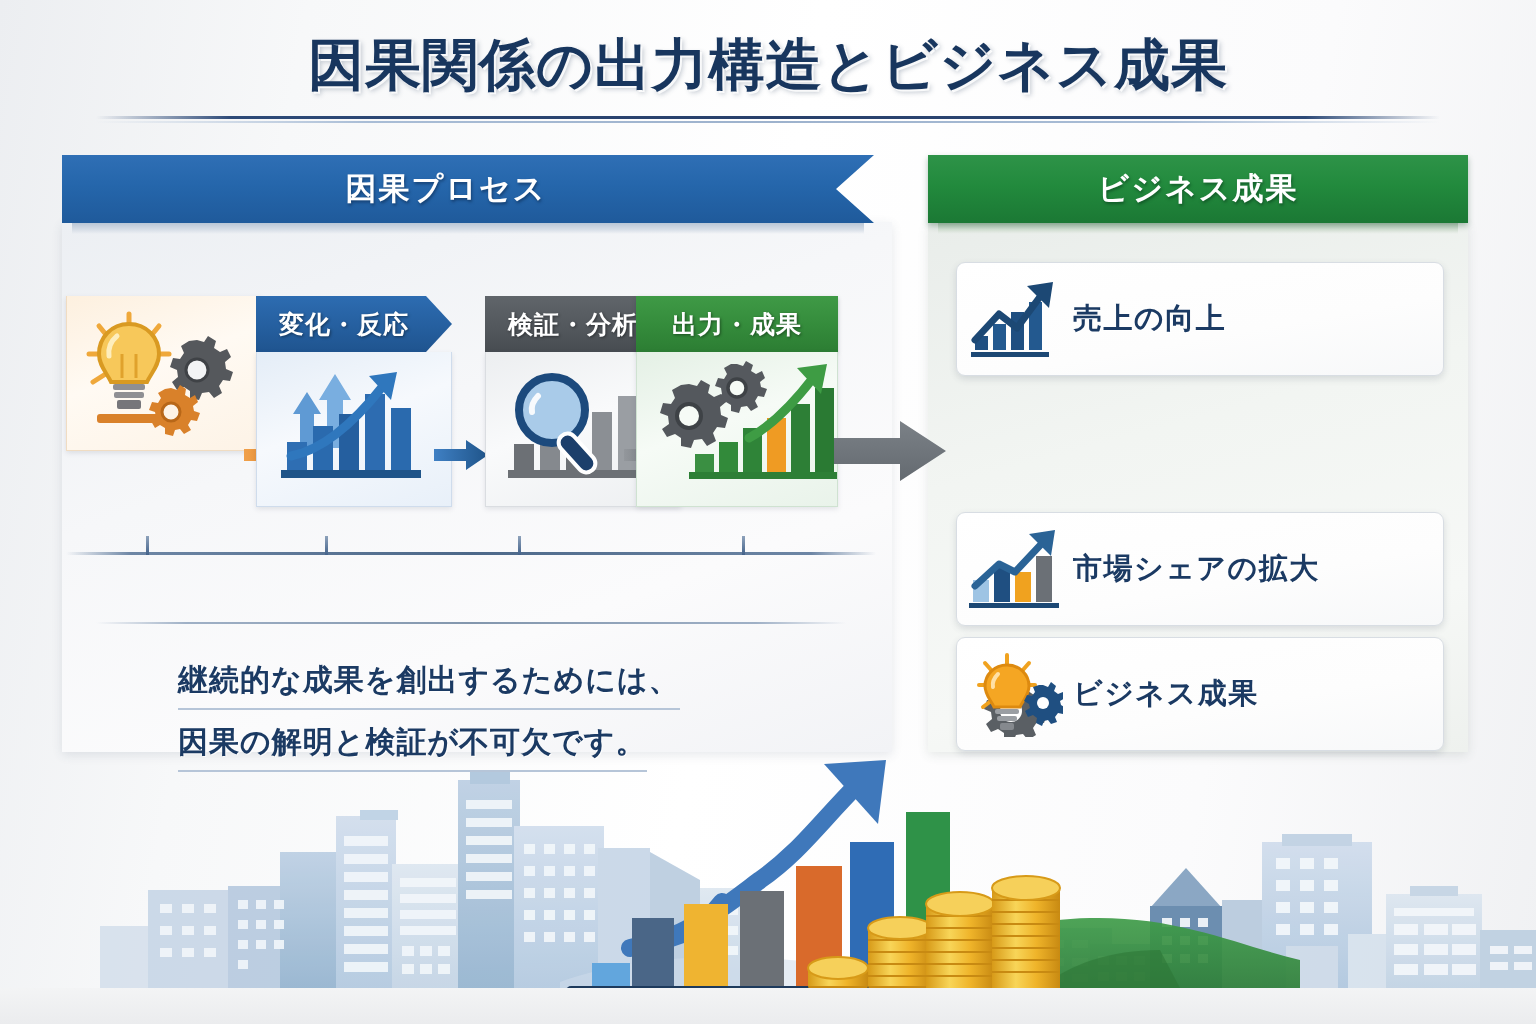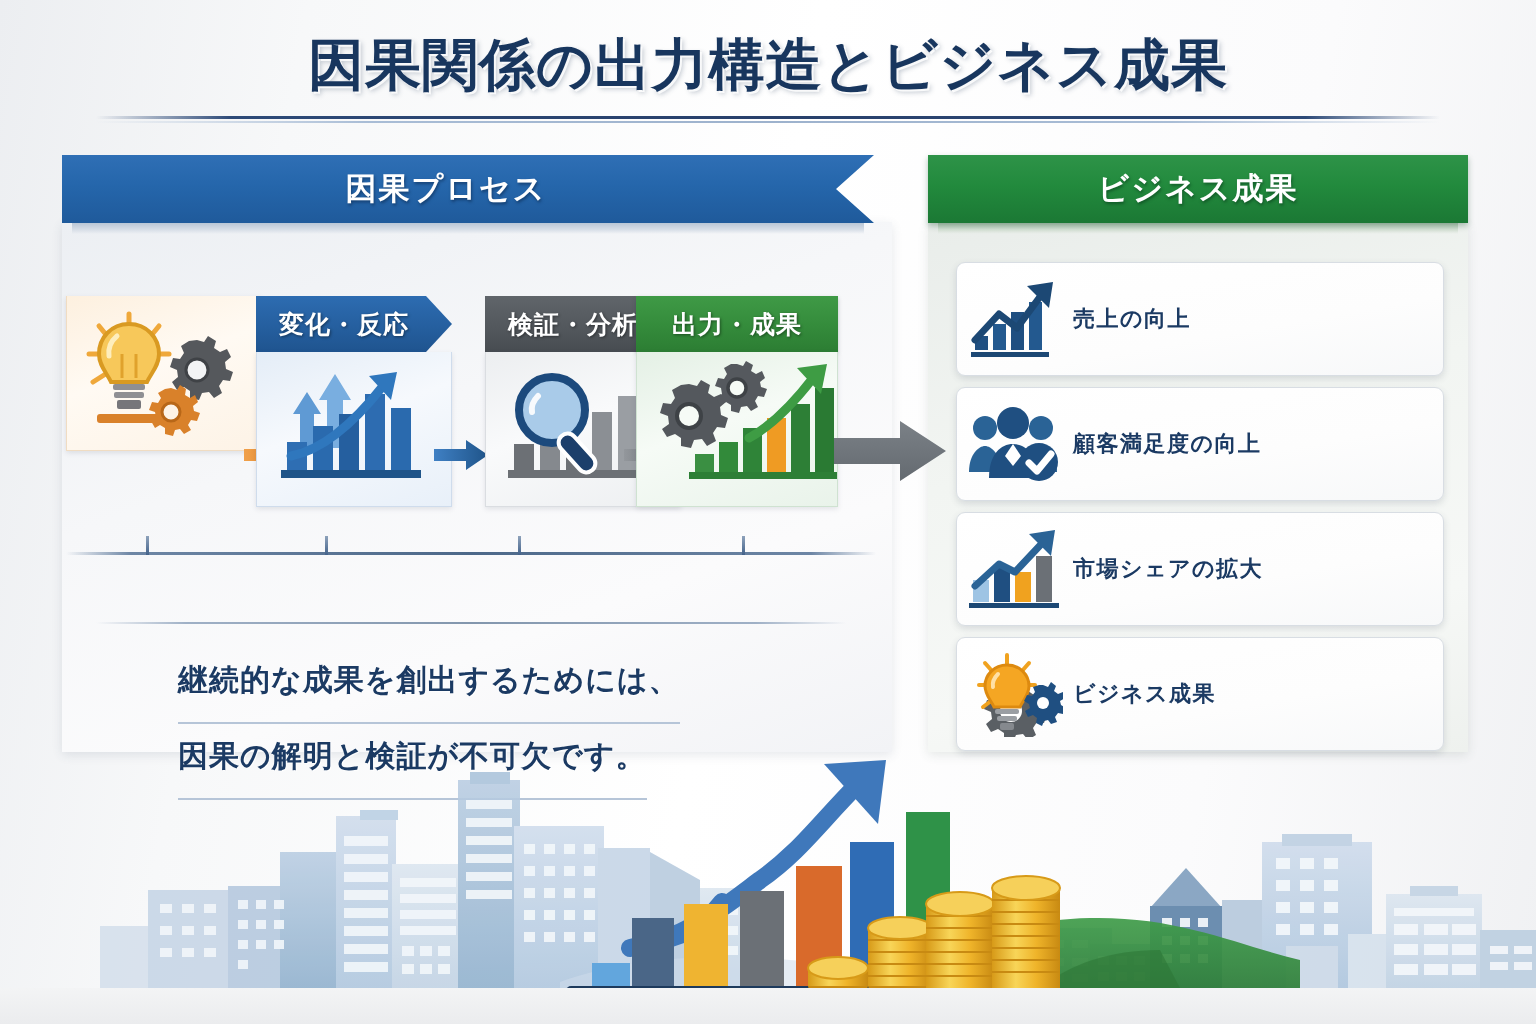--- a/index.html
+++ b/index.html
@@ -121,36 +121,36 @@
   #divider{
     position:absolute;left:96px;top:622px;width:750px;height:2px;
     background:linear-gradient(90deg,rgba(130,150,175,0) 0%,#9fb0c6 12%,#8296ad 50%,#9fb0c6 88%,rgba(130,150,175,0) 100%);
   }
 
   
   #caption{position:absolute;left:178px;top:654px;width:680px;}
   .cap-line{
     font-size:30px;font-weight:bold;color:#1b3a63;letter-spacing:1px;
     line-height:52px;white-space:nowrap;
-    border-bottom:2px solid #b6c5d8;width:fit-content;padding-bottom:16px;
+    border-bottom:2px solid #b6c5d8;width:fit-content;padding-bottom:2px;
     text-shadow:1px 1px 0 rgba(255,255,255,.8);
   }
   .cap-line+.cap-line{margin-top:6px;}
 
   
   .out-card{
     position:absolute;left:956px;width:486px;height:112px;
     background:linear-gradient(170deg,#ffffff 0%,#fdfdfd 60%,#f7f8f9 100%);
     border:1px solid #d8dde3;border-radius:9px;
     box-shadow:0 3px 7px rgba(60,75,95,.16);
     display:flex;align-items:center;
   }
   .out-icon{width:116px;height:112px;flex:none;display:flex;align-items:center;justify-content:center;}
   .out-label{
-    font-size:22px;font-weight:bold;color:#1b3a63;letter-spacing:1.5px;
+    font-size:29px;font-weight:bold;color:#1b3a63;letter-spacing:1.5px;
     text-shadow:1px 1px 0 rgba(255,255,255,.85);white-space:nowrap;text-align:right;
   }
 
   
   #bottom-scene{position:absolute;left:0;top:760px;width:1536px;height:264px;overflow:hidden;}
   #ground{
     position:absolute;left:0;top:228px;width:1536px;height:36px;
     background:linear-gradient(180deg,#f3f4f5 0%,#ebecee 100%);
   }
 </style>
@@ -352,40 +352,20 @@
         <rect x="42" y="34" width="13" height="38" fill="#1f4f81"></rect>
         <rect x="60" y="24" width="13" height="48" fill="#23598f"></rect>
         <rect x="2" y="74" width="78" height="5" fill="#1c4874"></rect>
         <path d="M6 62 L30 36 L48 50 L76 12" fill="none" stroke="#1c4874" stroke-width="7" stroke-linejoin="round" stroke-linecap="round"></path>
         <path d="M58 8 L84 4 L80 30 Z" fill="#1c4874"></path>
       </svg>
     </div>
     <div class="out-label">売上の向上</div>
   </div>
 
-  <div class="out-card" style="top:387px;">
-    <div class="out-icon">
-      <svg width="96" height="76" viewBox="0 0 96 76">
-
-        <circle cx="18" cy="22" r="12" fill="#2a6396"></circle>
-        <path d="M2 66 C2 48 12 40 18 40 C24 40 34 48 34 66 Z" fill="#2a6396"></path>
-
-        <circle cx="74" cy="22" r="12" fill="#2a6396"></circle>
-        <path d="M58 66 C58 48 68 40 74 40 C80 40 90 48 90 66 Z" fill="#2a6396"></path>
-
-        <circle cx="46" cy="17" r="16" fill="#1f4f81"></circle>
-        <path d="M22 72 C22 48 34 38 46 38 C58 38 70 48 70 72 Z" fill="#1f4f81"></path>
-        <path d="M46 38 L38 50 L46 60 L54 50 Z" fill="#ffffff"></path>
-
-        <circle cx="72" cy="56" r="19" fill="#1f4f81"></circle>
-        <path d="M62 57 L70 65 L84 48" fill="none" stroke="#ffffff" stroke-width="7" stroke-linecap="round" stroke-linejoin="round"></path>
-      </svg>
-    </div>
-    <div class="out-label">顧客満足度の向上</div>
-  </div>
 
   <div class="out-card" style="top:512px;">
     <div class="out-icon">
       <svg width="96" height="82" viewBox="0 0 96 82">
         <rect x="6" y="52" width="16" height="22" fill="#9ec4e4"></rect>
         <rect x="27" y="38" width="16" height="36" fill="#1f4f81"></rect>
         <rect x="48" y="44" width="16" height="30" fill="#f0a21f"></rect>
         <rect x="69" y="28" width="16" height="46" fill="#6b7076"></rect>
         <rect x="2" y="75" width="90" height="5" fill="#1c4874"></rect>
         <path d="M8 58 L32 36 L48 44 L80 10" fill="none" stroke="#2a6396" stroke-width="7" stroke-linejoin="round" stroke-linecap="round"></path>

